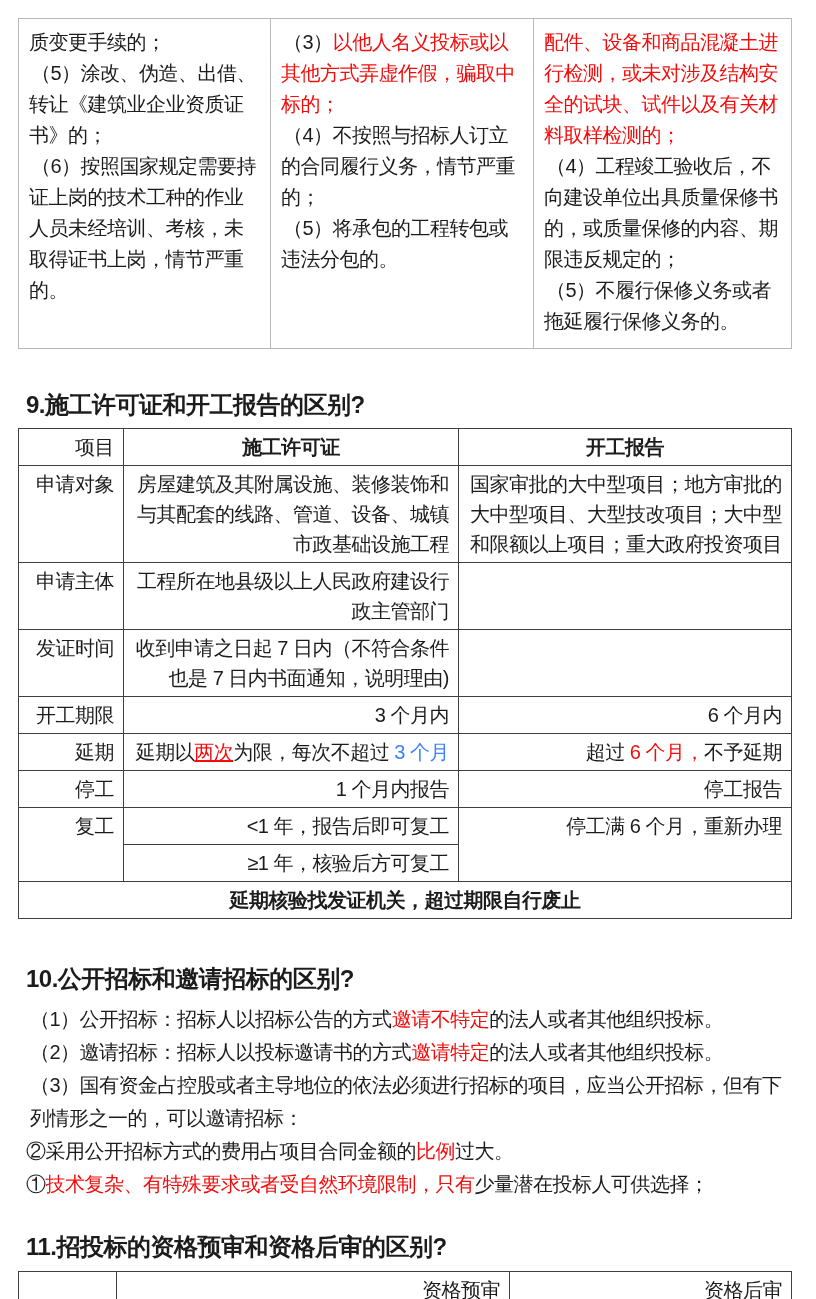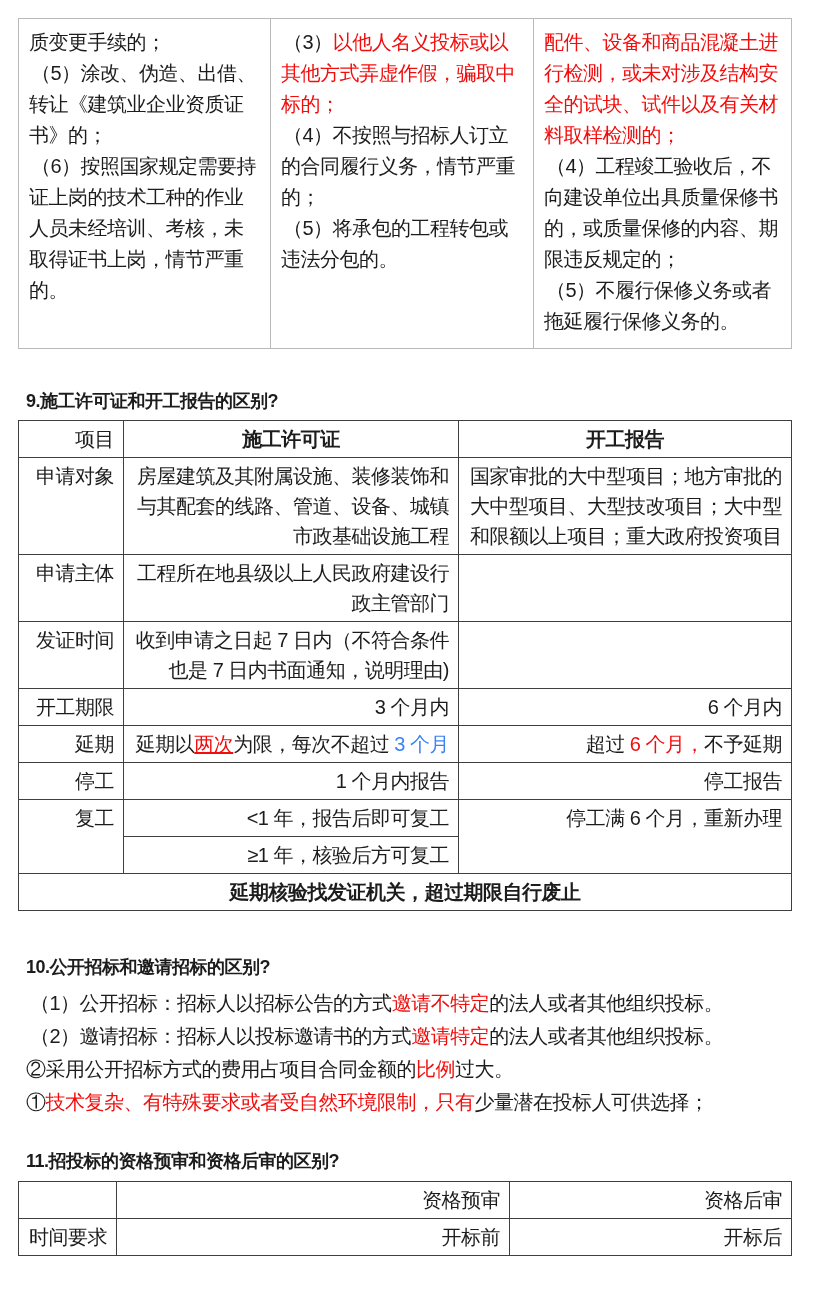--- a/index.html
+++ b/index.html
@@ -32,21 +32,21 @@
     border:1px solid #3f3f3f;
     padding:3px 9px;
     line-height:30px;
     text-align:right;
   }
   .tbl-dark .c { text-align:center;font-weight:bold; }
 
   .h37{height:37px} .h96{height:96px} .h64{height:64px} .h66{height:66px}
   .h36{height:36px} .h34{height:34px} .h33{height:33px} .h32{height:32px} .h31{height:31px}
 
-  .sec-title { font-weight:bold; font-size:18px; }
+  .sec-title { font-weight:bold; font-size:24px; }
   .t9-title  { margin:40px 0 7px 8px; }
   .t10-title { margin:44px 0 8px 8px; }
   .t11-title { margin:30px 0 8px 8px; }
 
   .s10 p { line-height:33px; }
   .p-num  { padding-left:12px; }
   .p-circ { padding-left:8px; }
 </style>
 </head>
 <body>
@@ -135,20 +135,21 @@
       <tr class="h33">
         <td colspan="3" class="c">延期核验找发证机关，超过期限自行废止</td>
       </tr>
     </tbody>
   </table>
 
   <div class="sec-title t10-title">10.公开招标和邀请招标的区别?</div>
   <div class="s10">
     <p class="p-num"><span>（1）公开招标：招标人以招标公告的方式</span><span style="color: rgb(242, 13, 13);">邀请不特定</span><span>的法人或者其他组织投标。</span></p>
     <p class="p-num"><span>（2）邀请招标：招标人以投标邀请书的方式</span><span style="color: rgb(242, 13, 13);">邀请特定</span><span>的法人或者其他组织投标。</span></p>
+    <p class="p-num"><span>（3）国有资金占控股或者主导地位的依法必须进行招标的项目，应当公开招标，但有下列情形之一的，可以邀请招标：</span></p>
     <p class="p-circ"><span>②采用公开招标方式的费用占项目合同金额的</span><span style="color: rgb(242, 13, 13);">比例</span><span>过大。</span></p>
     <p class="p-circ"><span>①</span><span style="color: rgb(242, 13, 13);">技术复杂、有特殊要求或者受自然环境限制，只有</span><span>少量潜在投标人可供选择；</span></p>
   </div>
 
   <div class="sec-title t11-title">11.招投标的资格预审和资格后审的区别?</div>
 
   <table class="tbl-dark">
     <colgroup>
         <col style="width:98px">
         <col style="width:393px">

